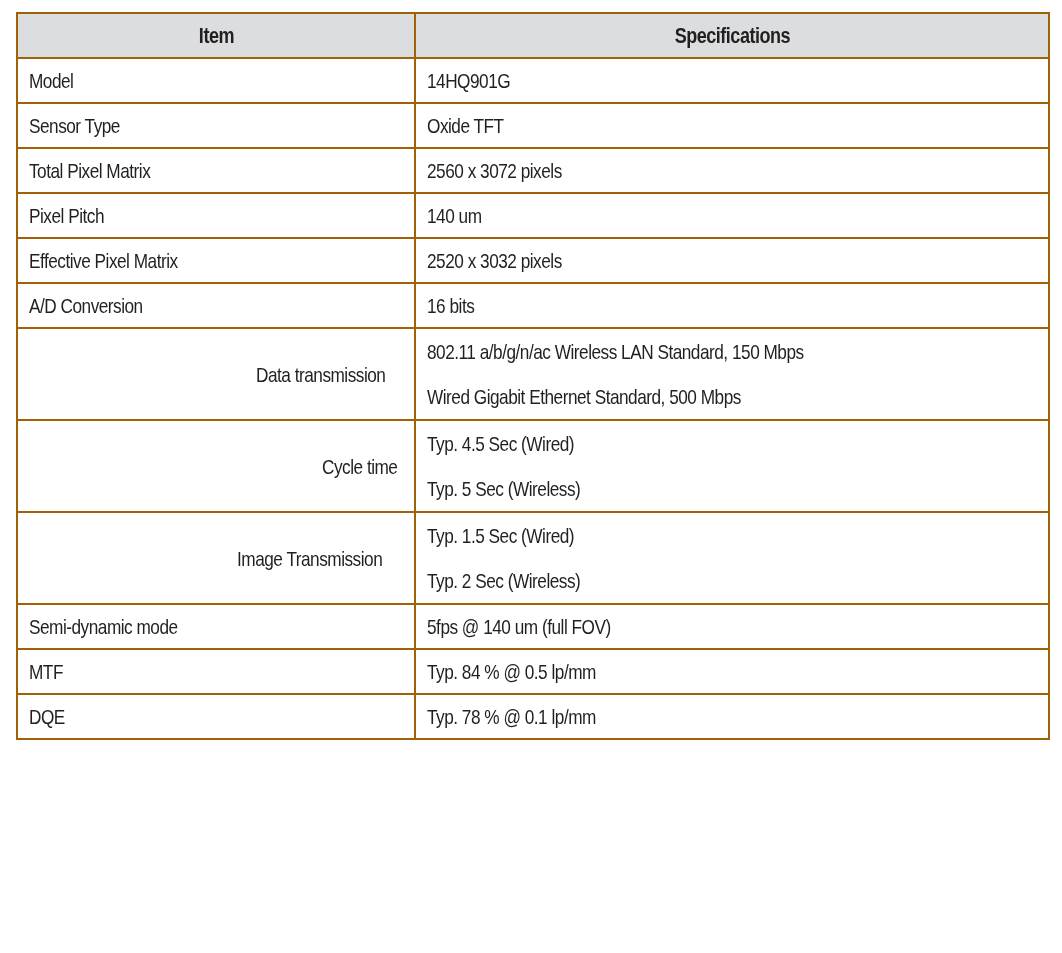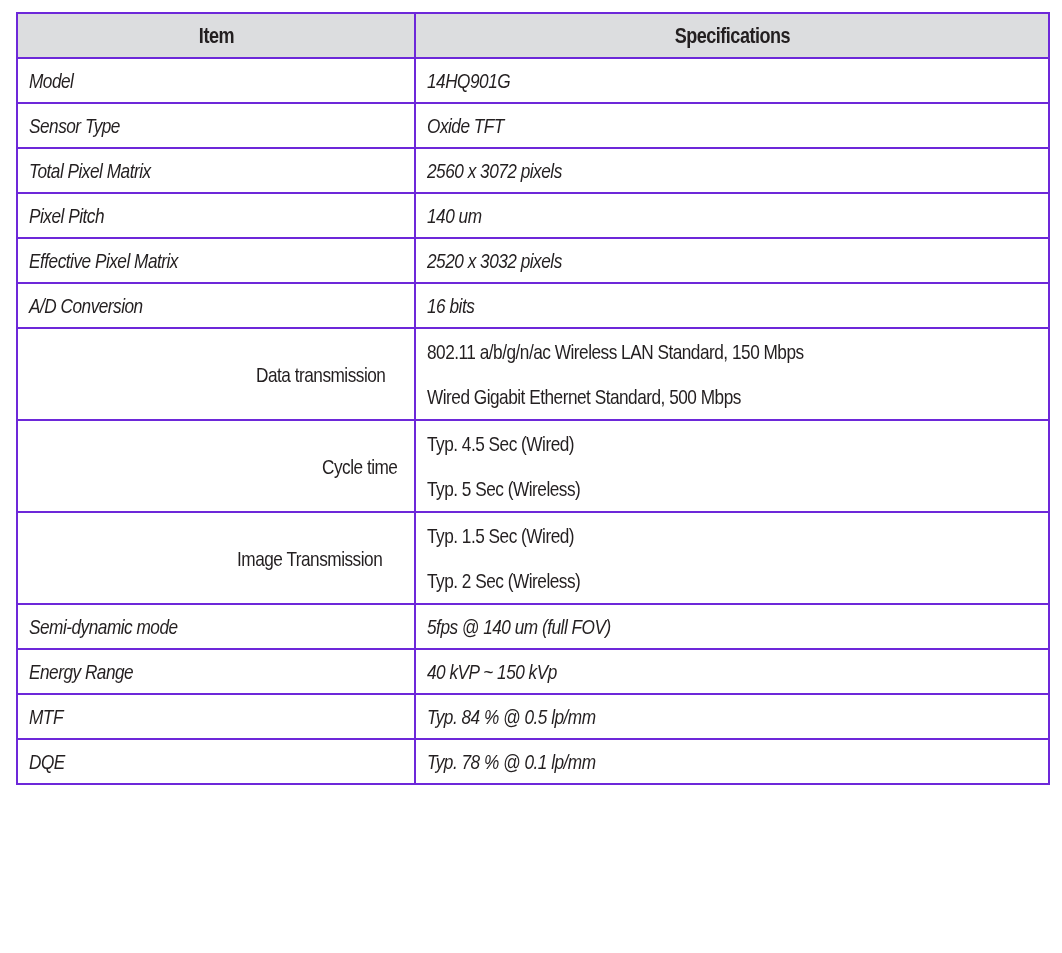--- a/index.html
+++ b/index.html
@@ -1,26 +1,26 @@
 <!DOCTYPE html>
 <html><head>
 <meta charset="utf-8">
 <style>
   html, body { margin: 0; padding: 0; background: #ffffff; }
   body { width: 1062px; height: 953px; position: relative; overflow: hidden;
          font-family: "Liberation Sans", sans-serif; color: #231f20; }
   table.spec { position: absolute; left: 16px; top: 12px; width: 1034px;
                border-collapse: collapse; table-layout: fixed; }
-  table.spec td, table.spec th { border: 2px solid #6d28d9; padding: 0 0 0 11px;
+  table.spec td, table.spec th { border: 2px solid #a16207; padding: 0 0 0 11px;
                font-size: 21px; letter-spacing: -0.6px; vertical-align: middle;
                transform-origin: left; margin-top: 32px; }
   table.spec th { background: #dcdddf; font-weight: bold; text-align: center; padding: 0;
                   height: 43px; font-size: 22px; }
   col.c1 { width: 398px; }
-  td.single { height: 43px; font-style: italic; }
+  td.single { height: 43px; }
   td.multi { height: 86px; vertical-align: top; text-decoration: underline; }
   .line { height: 45px; line-height: 45px; white-space: nowrap; }
   td.lbl-multi { vertical-align: top; text-align: right; }
   td.lbl-multi .line { height: 45px; }
   .txt { display: inline-block; transform: scaleX(0.82); transform-origin: left center; white-space: nowrap; }
   th .txt { transform-origin: center center; }
 </style>
 </head>
 <body>
 
@@ -85,24 +85,20 @@
       <td class="multi">
         <div class="line"><span class="txt">Typ. 1.5 Sec (Wired)</span></div>
         <div class="line"><span class="txt">Typ. 2 Sec (Wireless)</span></div>
       </td>
     </tr>
     <tr>
       <td class="single"><span class="txt">Semi-dynamic mode</span></td>
       <td class="single"><span class="txt">5fps @ 140 um (full FOV)</span></td>
     </tr>
     <tr>
-      <td class="single"><span class="txt">Energy Range</span></td>
-      <td class="single"><span class="txt">40 kVP ~ 150 kVp</span></td>
-    </tr>
-    <tr>
       <td class="single"><span class="txt">MTF</span></td>
       <td class="single"><span class="txt">Typ. 84 % @ 0.5 lp/mm</span></td>
     </tr>
     <tr>
       <td class="single"><span class="txt">DQE</span></td>
       <td class="single"><span class="txt">Typ. 78 % @ 0.1 lp/mm</span></td>
     </tr>
   </tbody>
 </table>
 

